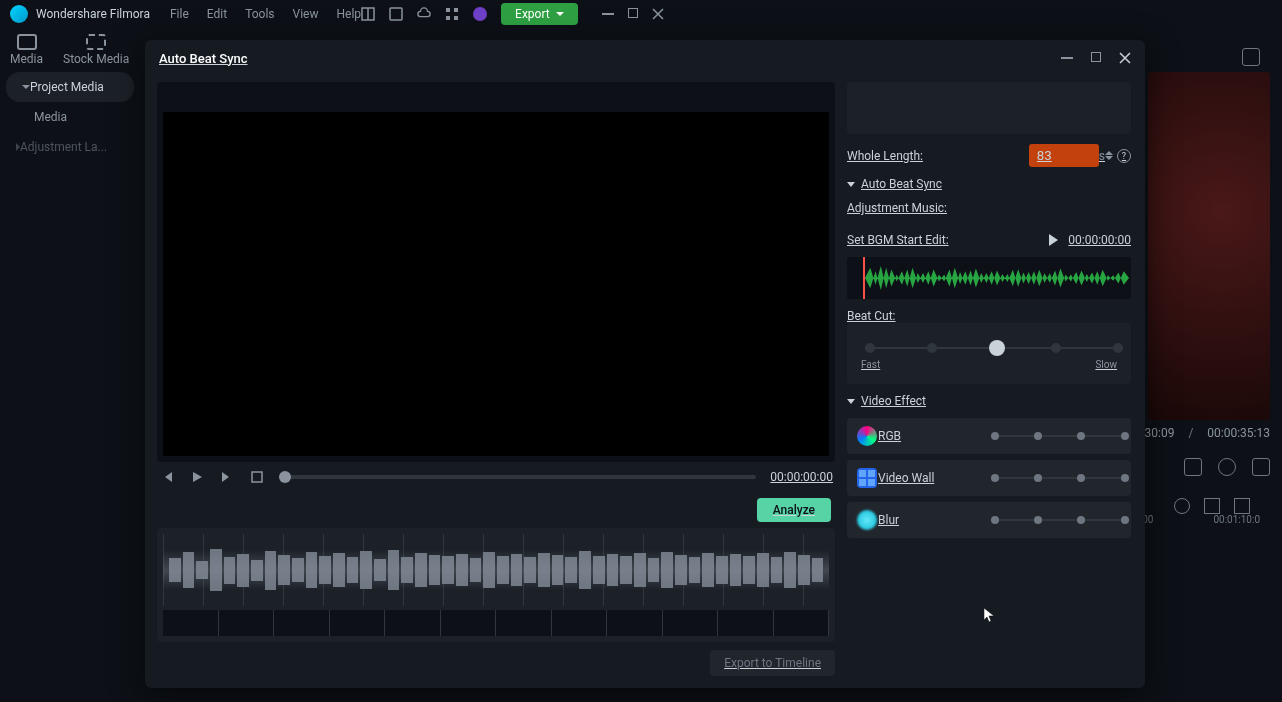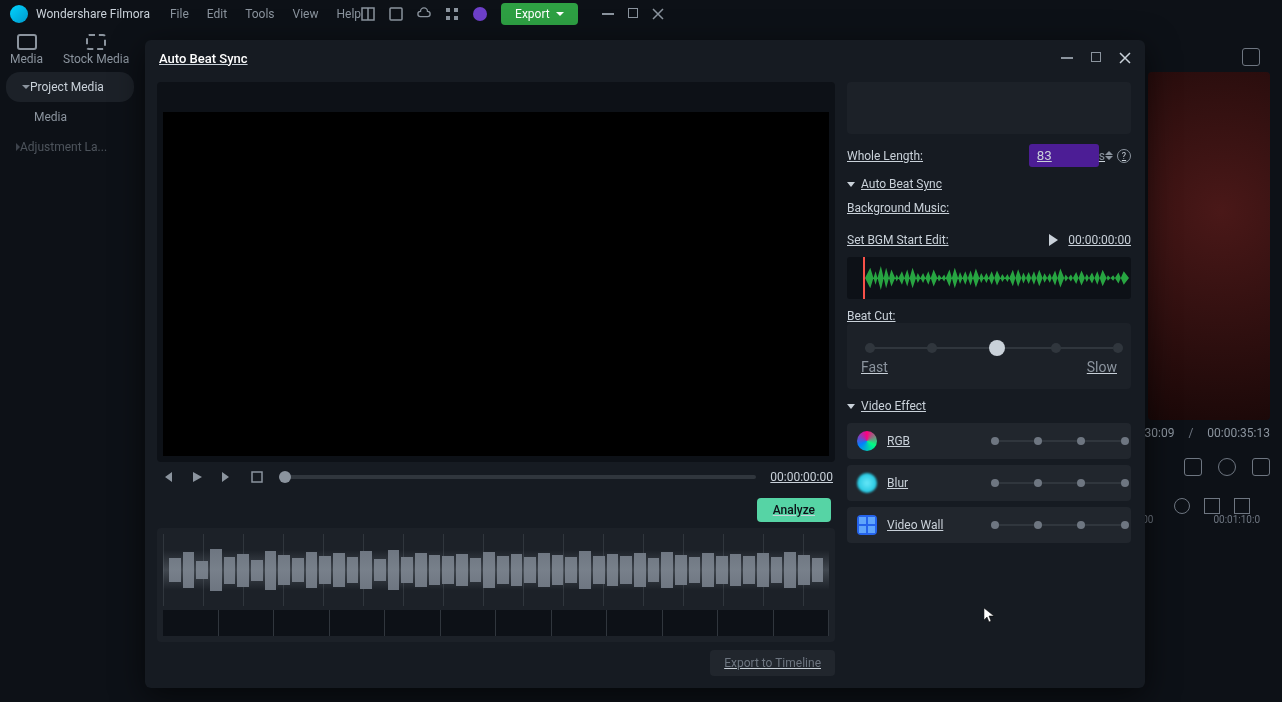--- a/index.html
+++ b/index.html
@@ -59,21 +59,21 @@
 .wave-bottom span { flex:1; border-right:1px solid #30363d; }
 
 .export-tl-row { display: flex; justify-content: flex-end; padding-top: 8px; }
 .export-tl-btn { background: #21262d; color: #6e7681; padding: 6px 14px; border-radius: 4px; }
 
 
 .modal-right { flex: 1; display: flex; flex-direction: column; gap: 10px; overflow-y: auto; padding-right: 2px; }
 .right-box { background: #1c2128; border-radius: 4px; padding: 10px 14px; }
 .row-flex { display: flex; align-items: center; }
 .label-sm { color: #c9d1d9; }
-.num-input { background: #4c1d95; border: none; color: #c9d1d9; padding: 4px 8px; width: 70px; border-radius: 3px; }
+.num-input { background: #c2410c; border: none; color: #c9d1d9; padding: 4px 8px; width: 70px; border-radius: 3px; }
 .stepper { width: 12px; height: 18px; display:flex; flex-direction:column; justify-content:center; gap:1px; }
 .stepper::before,.stepper::after{content:"";width:0;height:0;border-left:4px solid transparent;border-right:4px solid transparent;}
 .stepper::before{border-bottom:4px solid #8b949e;}
 .stepper::after{border-top:4px solid #8b949e;}
 .help-ic { width:14px; height:14px; border:1.5px solid #8b949e; border-radius:50%; display:flex; align-items:center; justify-content:center; font-size:9px; }
 
 .section-hdr { display:flex; align-items:center; gap:6px; color:#c9d1d9; font-size:12px; }
 .section-hdr .tri { width:0; height:0; border-left:4px solid transparent; border-right:4px solid transparent; border-top:5px solid #c9d1d9; }
 
 .bgm-row { display:flex; align-items:center; justify-content:space-between; padding:10px; background:#21262d; border-radius:4px; }
@@ -85,24 +85,24 @@
 .play-tri { width:0; height:0; border-top:6px solid transparent; border-bottom:6px solid transparent; border-left:9px solid #c9d1d9; }
 
 .waveform { height:42px; background:#0d1117; border-radius:3px; position:relative; overflow:hidden; }
 .waveform .wf { position:absolute; left:18px; right:2px; top:4px; bottom:4px; background: linear-gradient(180deg, #2ea043 0%, #26a641 50%, #2ea043 100%); clip-path: polygon(0 50%, 2% 20%, 4% 70%, 6% 15%, 8% 80%, 10% 25%, 12% 60%, 14% 30%, 16% 75%, 18% 20%, 20% 65%, 22% 35%, 24% 70%, 26% 25%, 28% 60%, 30% 40%, 32% 75%, 34% 20%, 36% 68%, 38% 30%, 40% 72%, 42% 22%, 44% 65%, 46% 35%, 48% 70%, 50% 28%, 52% 62%, 54% 38%, 56% 74%, 58% 24%, 60% 66%, 62% 32%, 64% 70%, 66% 26%, 68% 64%, 70% 36%, 72% 72%, 74% 22%, 76% 60%, 78% 40%, 80% 68%, 82% 28%, 84% 62%, 86% 34%, 88% 70%, 90% 26%, 92% 58%, 94% 42%, 96% 66%, 98% 30%, 100% 50%, 100% 50%, 98% 70%, 96% 34%, 94% 58%, 92% 42%, 90% 74%, 88% 30%, 86% 66%, 84% 38%, 82% 72%, 80% 32%, 78% 60%, 76% 40%, 74% 78%, 72% 28%, 70% 64%, 68% 36%, 66% 74%, 64% 30%, 62% 68%, 60% 34%, 58% 76%, 56% 26%, 54% 62%, 52% 38%, 50% 72%, 48% 30%, 46% 65%, 44% 35%, 42% 78%, 40% 28%, 38% 70%, 36% 32%, 34% 80%, 32% 25%, 30% 60%, 28% 40%, 26% 75%, 24% 30%, 22% 65%, 20% 35%, 18% 80%, 16% 25%, 14% 70%, 12% 40%, 10% 75%, 8% 20%, 6% 85%, 4% 30%, 2% 80%, 0 50%); }
 .waveform .marker { position:absolute; left:16px; top:0; bottom:0; width:2px; background:#f85149; }
 
 .beat-slider { padding: 8px 4px; }
 .slider-track { height:2px; background:#30363d; position:relative; margin:10px 8px; }
 .slider-track .dot { position:absolute; top:-4px; width:10px; height:10px; background:#30363d; border-radius:50%; }
 .slider-track .dot.big { width:16px; height:16px; top:-7px; background:#c9d1d9; }
-.slider-labels { display:flex; justify-content:space-between; color:#8b949e; font-size:14px; padding:0 4px; }
+.slider-labels { display:flex; justify-content:space-between; color:#8b949e; font-size:10px; padding:0 4px; }
 
 .effect-row { display:flex; align-items:center; justify-content:space-between; padding:8px 10px; background:#21262d; border-radius:4px; margin-bottom:6px; }
-.effect-left { display:flex; align-items:center; gap:10px; }
+.effect-left { display:flex; align-items:center; gap:1px; }
 .eff-ic { width:20px; height:20px; border-radius:4px; }
 .eff-slider { width:130px; height:2px; background:#30363d; position:relative; }
 .eff-slider .d { position:absolute; top:-3px; width:8px; height:8px; border-radius:50%; background:#6e7681; }
 
 
 .bg-right-panel { position:absolute; right:12px; top:72px; width:122px; height:348px; background:#1c2128; border-radius:4px; overflow:hidden; }
 .bg-ic-box { position:absolute; right:22px; top:48px; width:18px; height:18px; border:1px solid #6e7681; border-radius:3px; }
 
 .bg-time-row { position:absolute; right:12px; top:426px; width:280px; display:flex; justify-content:flex-end; gap:14px; color:#8b949e; font-variant-numeric:tabular-nums; }
 .bg-time-row .sep { color:#6e7681; }
@@ -366,21 +366,21 @@
           <div class="help-ic">?</div>
         </div>
       </div>
 
       <div class="section-hdr">
         <span class="tri"></span>
         <span>Auto Beat Sync</span>
       </div>
 
       <div>
-        <div style="margin-bottom:8px;">Background Music:</div>
+        <div style="margin-bottom:8px;">Adjustment Music:</div>
       </div>
 
       <div class="bgm-start">
         <span>Set BGM Start Edit:</span>
         <div class="row-flex">
           <span class="play-tri"></span>
           <span style="margin-left:10px;">00:00:00:00</span>
         </div>
       </div>
 
@@ -419,47 +419,47 @@
           </div>
           <div class="eff-slider">
             <div class="d" style="left:0%;"></div>
               <div class="d" style="left:33%;"></div>
               <div class="d" style="left:66%;"></div>
               <div class="d" style="left:100%;"></div>
           </div>
         </div>
         <div class="effect-row">
           <div class="effect-left">
-            <div class="eff-ic" style="background:radial-gradient(circle,#67e8f9,#06b6d4);border-radius:50%;filter:blur(1px);"></div>
-            <span>Blur</span>
-          </div>
-          <div class="eff-slider">
-            <div class="d" style="left:0%;"></div>
-              <div class="d" style="left:33%;"></div>
-              <div class="d" style="left:66%;"></div>
-              <div class="d" style="left:100%;"></div>
-          </div>
-        </div>
-        <div class="effect-row">
-          <div class="effect-left">
             <div class="eff-ic" style="background:#2563eb;display:grid;grid-template-columns:1fr 1fr;grid-template-rows:1fr 1fr;gap:2px;padding:2px;">
                 <span style="background:#60a5fa"></span>
                 <span style="background:#60a5fa"></span>
                 <span style="background:#60a5fa"></span>
                 <span style="background:#60a5fa"></span>
               </div>
             <span>Video Wall</span>
           </div>
           <div class="eff-slider">
             <div class="d" style="left:0%;"></div>
               <div class="d" style="left:33%;"></div>
               <div class="d" style="left:66%;"></div>
               <div class="d" style="left:100%;"></div>
           </div>
         </div>
+        <div class="effect-row">
+          <div class="effect-left">
+            <div class="eff-ic" style="background:radial-gradient(circle,#67e8f9,#06b6d4);border-radius:50%;filter:blur(1px);"></div>
+            <span>Blur</span>
+          </div>
+          <div class="eff-slider">
+            <div class="d" style="left:0%;"></div>
+              <div class="d" style="left:33%;"></div>
+              <div class="d" style="left:66%;"></div>
+              <div class="d" style="left:100%;"></div>
+          </div>
+        </div>
       </div>
     </div>
   </div>
 </div>
 
 <svg class="cursor-arrow" viewBox="0 0 12 16">
     <path d="M0 0l0 12 3-3 2 5 2-1-2-5 5 0z" fill="#fff" stroke="#000" stroke-width="0.5"></path>
   </svg>
 
 </body></html>

